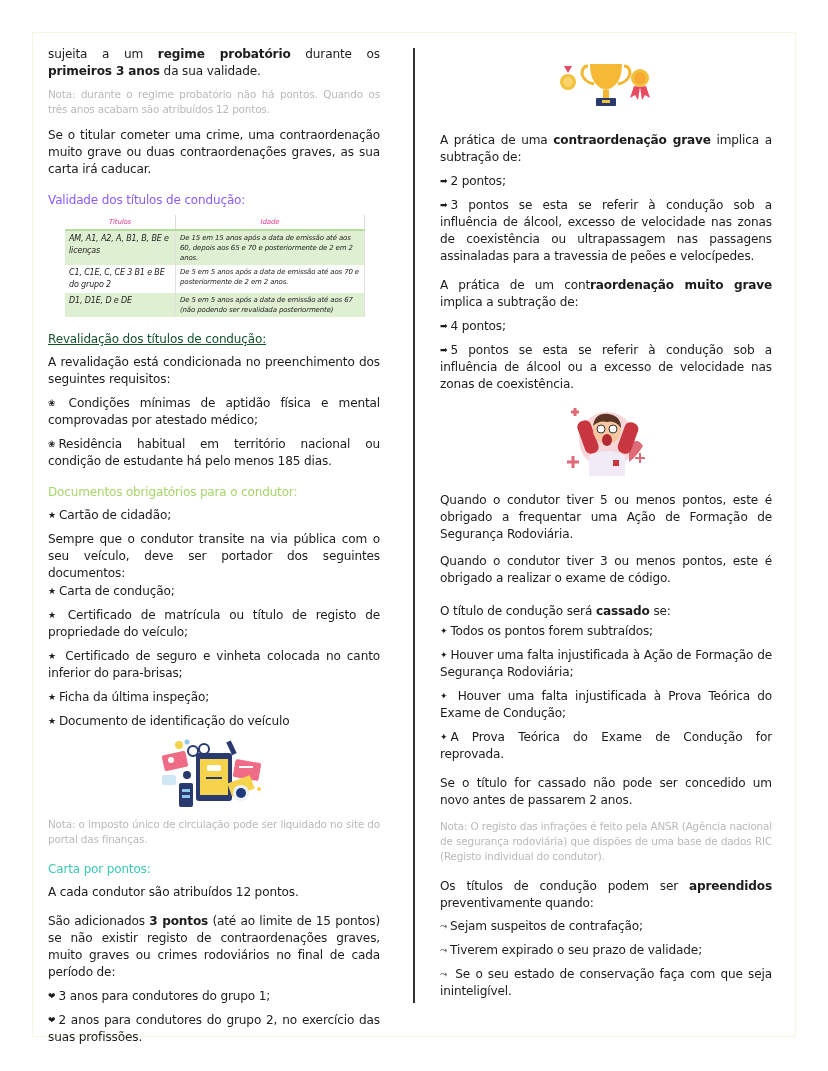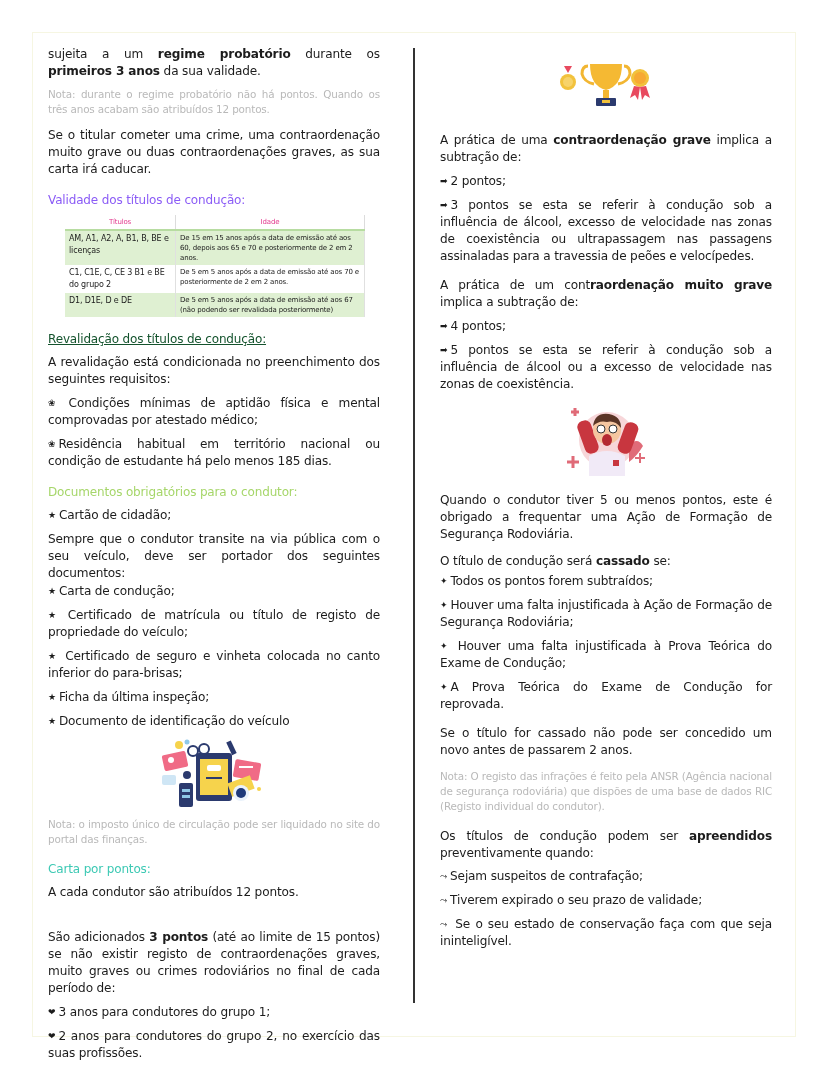--- a/index.html
+++ b/index.html
@@ -13,21 +13,21 @@
   .col.right { left: 440px; }
   p { margin: 0 0 7px 0; text-align: justify; }
   b { font-weight: bold; }
   .note { color: #b9b9b9; font-size: 10.4px; line-height: 15px; margin-bottom: 10px; }
   .h { font-size: 12px; margin: 0 0 6px 0; }
   .h.yellow { color: #8b5cf6; }
   .h.pink { color: #14532d; text-decoration: underline; }
   .h.green { color: #a6d66a; }
   .h.teal { color: #3dc9b4; }
   .bullet { display: inline-block; margin-right: 3px; font-size: 9px; vertical-align: 1px; }
-  .tbl { margin: 4px 0 14px 17px; width: 300px; border-collapse: collapse; font-size: 7px; line-height: 10px; }
+  .tbl { margin: 4px 0 14px 17px; width: 300px; border-collapse: collapse; font-size: 7px; line-height: 10px; font-style: italic; }
   .tbl th { color: #e2378d; font-weight: normal; background: #ffffff; padding: 2px 3px;
             border-bottom: 2px solid #b7dca1; border-right: 1px solid #dcdcdc; }
   .tbl td { padding: 2px 4px; text-align: left; border-right: 1px solid #e0e0e0; vertical-align: top; }
   .tbl tr.g td { background: #dff0d2; }
   .tbl tr.w td { background: #ffffff; }
   .tbl td.c1 { width: 102px; font-size: 8px; line-height: 12px; }
   .illus { display: block; margin: 0 auto; }
   .spacer { height: 8px; }
 </style>
 </head>
@@ -98,21 +98,21 @@
     <circle cx="82" cy="56" r="5" fill="#1f3a7a"></circle>
     <rect x="20" y="46" width="14" height="24" rx="2" fill="#2b3a6e"></rect>
     <rect x="23" y="52" width="8" height="3" fill="#8fc8e8"></rect>
     <rect x="23" y="58" width="8" height="3" fill="#8fc8e8"></rect>
     <circle cx="100" cy="52" r="2" fill="#f6d34c"></circle>
   </svg>
   <div class="spacer"></div>
   <p class="note" style="margin-bottom:14px">Nota: o imposto único de circulação pode ser liquidado no site do portal das finanças.</p>
 
   <div class="h teal">Carta por pontos:</div>
-  <p style="margin-bottom:28px">A cada condutor são atribuídos 12 pontos.</p>
+  <p style="margin-bottom:12px">A cada condutor são atribuídos 12 pontos.</p>
   <p><span>São adicionados </span><b>3 pontos</b><span> (até ao limite  de 15 pontos) se não existir registo de contraordenações graves, muito graves ou crimes rodoviários no final de cada período de:</span></p>
   <p><span class="bullet">❤</span><span>3 anos para condutores do grupo 1;</span></p>
   <p><span class="bullet">❤</span><span>2 anos para condutores do grupo 2, no exercício das suas profissões.</span></p>
 </div>
 
 <div class="col right">
   <svg class="illus" width="96" height="50" viewBox="0 0 96 50" style="margin-top:14px;margin-bottom:22px">
     <path d="M6 6 L14 6 L10 13 Z" fill="#e84a5f"></path>
     <circle cx="10" cy="22" r="8" fill="#f2c23c"></circle>
     <circle cx="10" cy="22" r="5" fill="#f7d36a"></circle>
@@ -147,20 +147,21 @@
     <path d="M26 56 Q44 46 62 56 L62 76 L26 76 Z" fill="#f1eaf7"></path>
     <rect x="50" y="60" width="6" height="6" fill="#c8363f"></rect>
     <circle cx="44" cy="30" r="14" fill="#f5c6a0"></circle>
     <path d="M30 26 Q32 12 46 14 Q58 16 58 28 Q52 20 44 22 Q36 20 30 26 Z" fill="#5a3526"></path>
     <circle cx="38" cy="29" r="4" fill="#fff" stroke="#333" stroke-width="1"></circle>
     <circle cx="50" cy="29" r="4" fill="#fff" stroke="#333" stroke-width="1"></circle>
     <ellipse cx="44" cy="40" rx="5" ry="6" fill="#b52a32"></ellipse>
   </svg>
 
   <p style="margin-bottom:10px">Quando o condutor tiver 5 ou menos pontos, este é obrigado a frequentar uma Ação de Formação de Segurança Rodoviária.</p>
+  <p style="margin-bottom:16px">Quando o condutor tiver 3 ou menos pontos, este é obrigado a realizar o exame de código.</p>
 
   <p style="margin-bottom:3px"><span>O título de condução será </span><b>cassado</b><span> se:</span></p>
   <p><span class="bullet">✦</span><span>Todos os pontos forem subtraídos;</span></p>
   <p><span class="bullet">✦</span><span>Houver uma falta injustificada à Ação de Formação de Segurança Rodoviária;</span></p>
   <p><span class="bullet">✦</span> <span>Houver uma falta injustificada à Prova Teórica do Exame de Condução;</span></p>
   <p style="margin-bottom:12px"><span class="bullet">✦</span><span>A Prova Teórica do Exame de Condução for reprovada.</span></p>
 
   <p style="margin-bottom:10px">Se o título for cassado não pode ser concedido um novo antes de passarem 2 anos.</p>
   <p class="note" style="margin-bottom:14px">Nota: O registo das infrações é feito pela ANSR (Agência nacional de segurança rodoviária) que dispões de uma base de dados RIC (Registo individual do condutor).</p>
 

